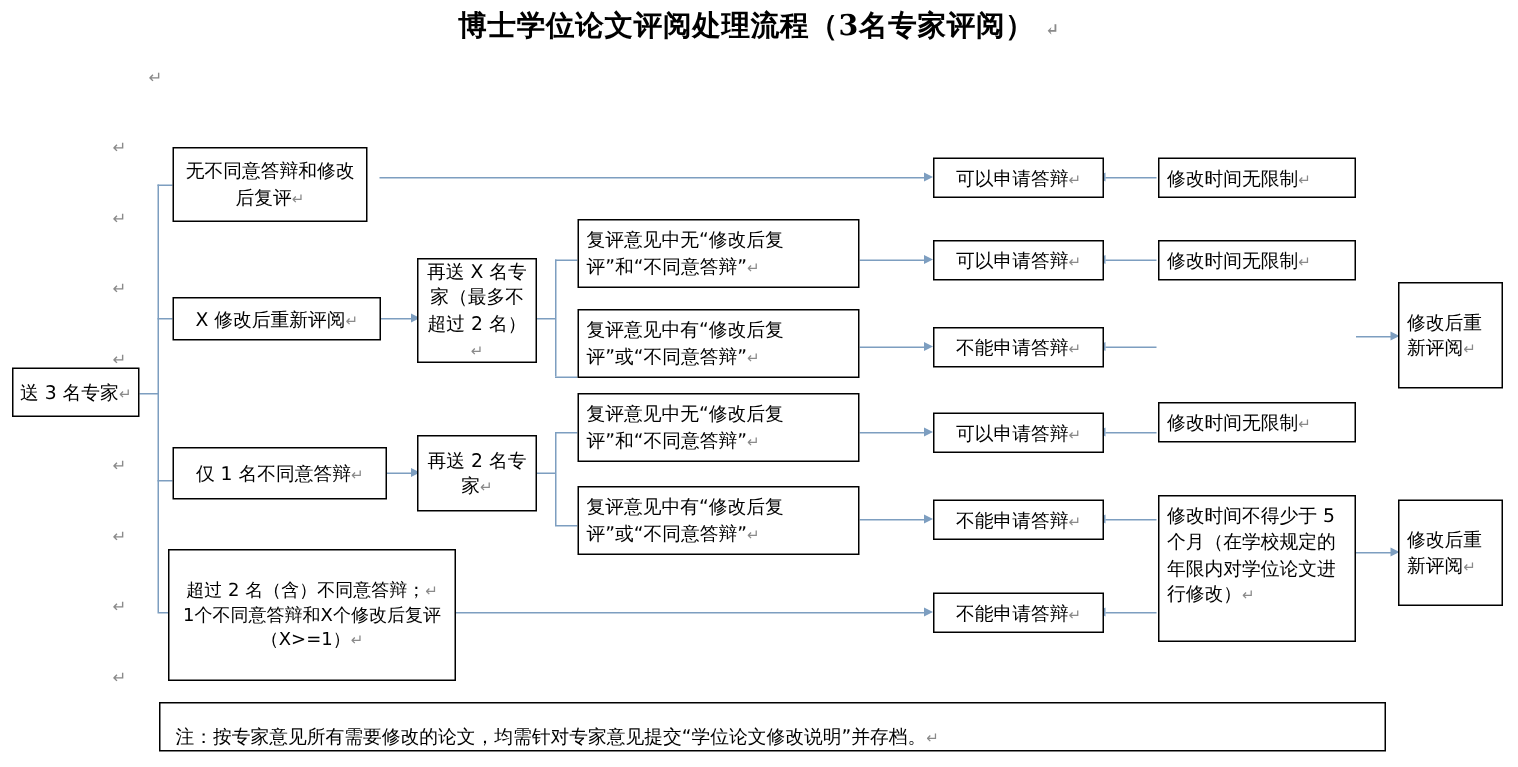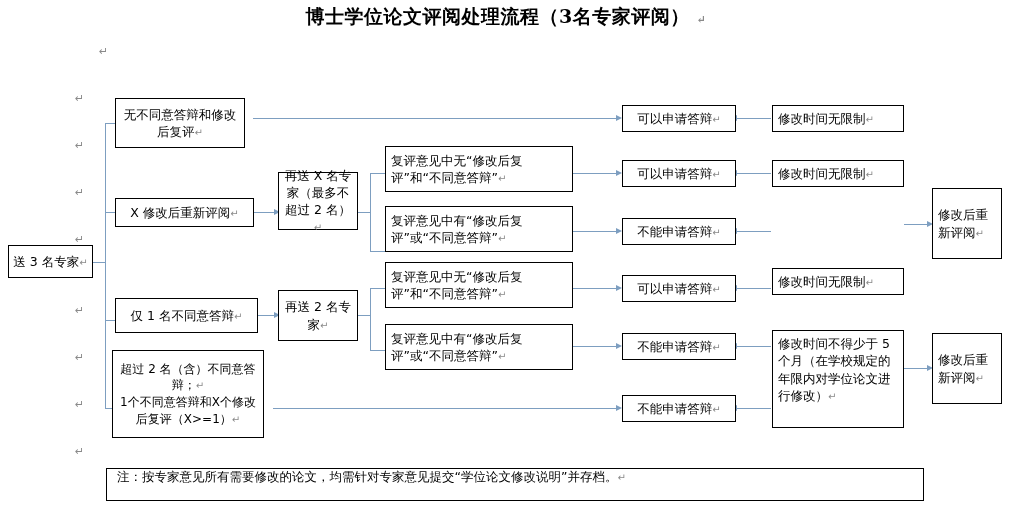--- a/index.html
+++ b/index.html
@@ -89,21 +89,21 @@
     border-right: 6px solid #7d9ec0;
     z-index: 2;
   }
   .note-box {
     position: absolute;
     box-sizing: border-box;
     border: 1px solid #000000;
     background: #ffffff;
     font-size: 12.5px;
     display: flex;
-    align-items: flex-start;
+    align-items: flex-end;
     padding-left: 10px;
     z-index: 3;
   }
 </style>
 </head>
 <body>
 
 <div id="page">
 
   <div id="title">
@@ -197,28 +197,28 @@
   </div>
 
   <div class="box" style="left:115px; top:198px; width:139px; height:29px;">
     <span class="txt"><span>X 修改后重新评阅</span><span class="eol">↵</span></span>
   </div>
 
   <div class="box" style="left:115px; top:298px; width:143px; height:35px;">
     <span class="txt"><span>仅 1 名不同意答辩</span><span class="eol">↵</span></span>
   </div>
 
-  <div class="box" style="left:112px; top:350px; width:152px; height:88px; font-size:12px;">
+  <div class="box" style="left:112px; top:366px; width:192px; height:88px; font-size:12px;">
     <span class="txt">
       <span>超过 2 名（含）不同意答辩；</span><span class="eol">↵</span><br>
       <span>1个不同意答辩和X个修改后复评（X&gt;=1）</span><span class="eol">↵</span>
     </span>
   </div>
 
-  <div class="box" style="left:278px; top:172px; width:80px; height:58px;">
+  <div class="box" style="left:278px; top:172px; width:80px; height:70px;">
     <span class="txt"><span>再送 X 名专家（最多不超过 2 名）</span><span class="eol">↵</span></span>
   </div>
 
   <div class="box" style="left:278px; top:290px; width:80px; height:51px;">
     <span class="txt"><span>再送 2 名专家</span><span class="eol">↵</span></span>
   </div>
 
   <div class="box left-align" style="left:385px; top:146px; width:188px; height:46px;">
     <span class="txt"><span>复评意见中无“修改后复评”和“不同意答辩”</span><span class="eol">↵</span></span>
   </div>

